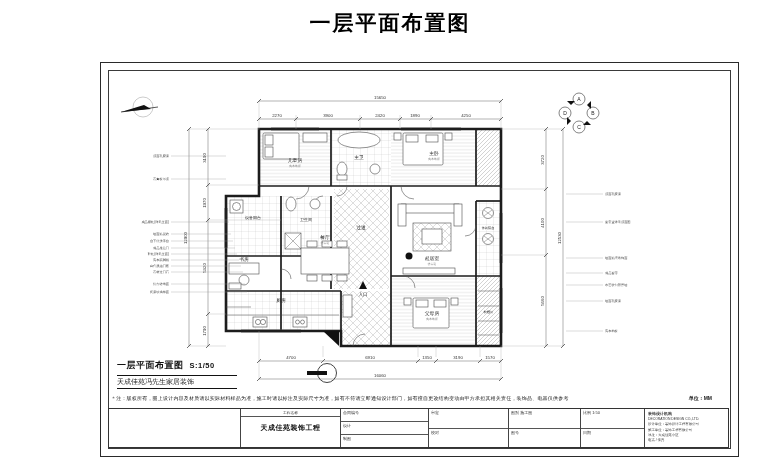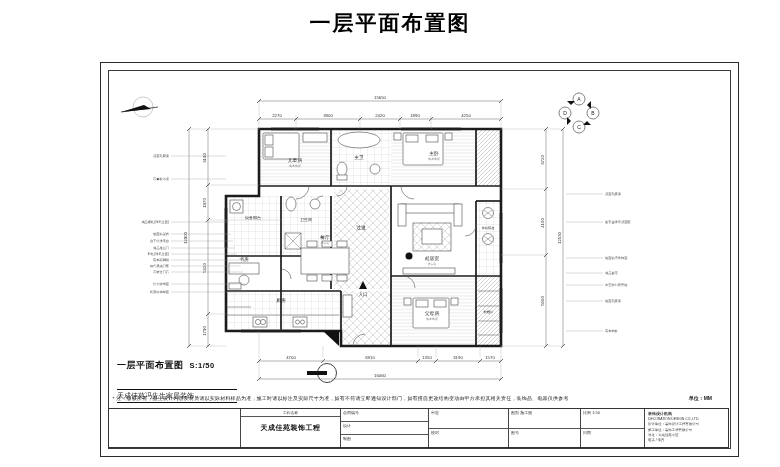--- a/index.html
+++ b/index.html
@@ -17,21 +17,21 @@
   }
   .sheet-inner{
     position:absolute;left:7px;top:7px;width:621px;height:377px;
     border:1px solid #3a3a3a;
   }
   .plan-svg{position:absolute;left:0;top:0;}
   
   .footer-label{position:absolute;left:16px;top:296px;width:120px;}
   .footer-label .l1{
     font-size:9px;font-weight:bold;border-bottom:1.6px solid #111;
-    padding-bottom:17px;white-space:nowrap;letter-spacing:0.5px;
+    padding-bottom:3px;white-space:nowrap;letter-spacing:0.5px;
   }
   .footer-label .l1 .scale{font-size:7.5px;margin-left:6px;}
   .footer-label .l2{
     font-size:7px;border-bottom:0.8px solid #111;padding:1px 0 1px 0;white-space:nowrap;color:#222;
   }
   .scale-bubble{position:absolute;left:212px;top:300px;width:20px;height:20px;}
   .scale-bubble .ring{position:absolute;left:4px;top:0;width:18px;height:18px;border:0.8px solid #444;border-radius:50%;}
   .scale-bubble .bar{position:absolute;left:-6px;top:8px;width:20px;height:4px;background:#111;}
   
   .note-row{position:absolute;left:10px;top:332px;width:600px;font-size:5px;color:#222;

